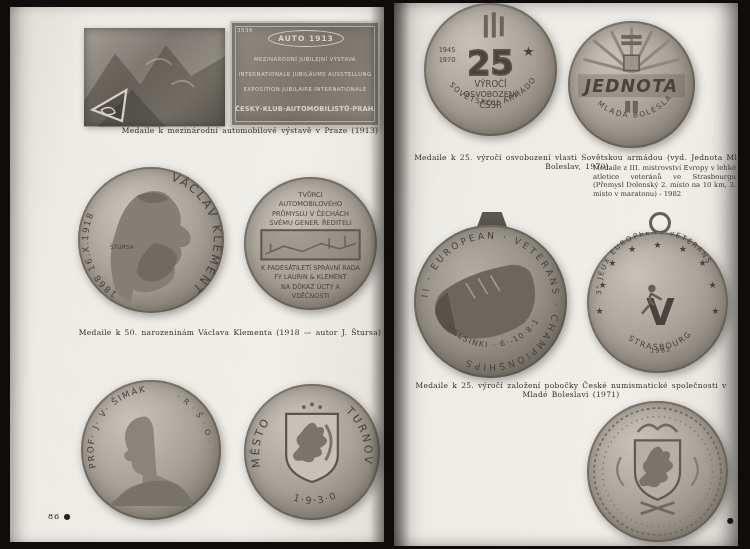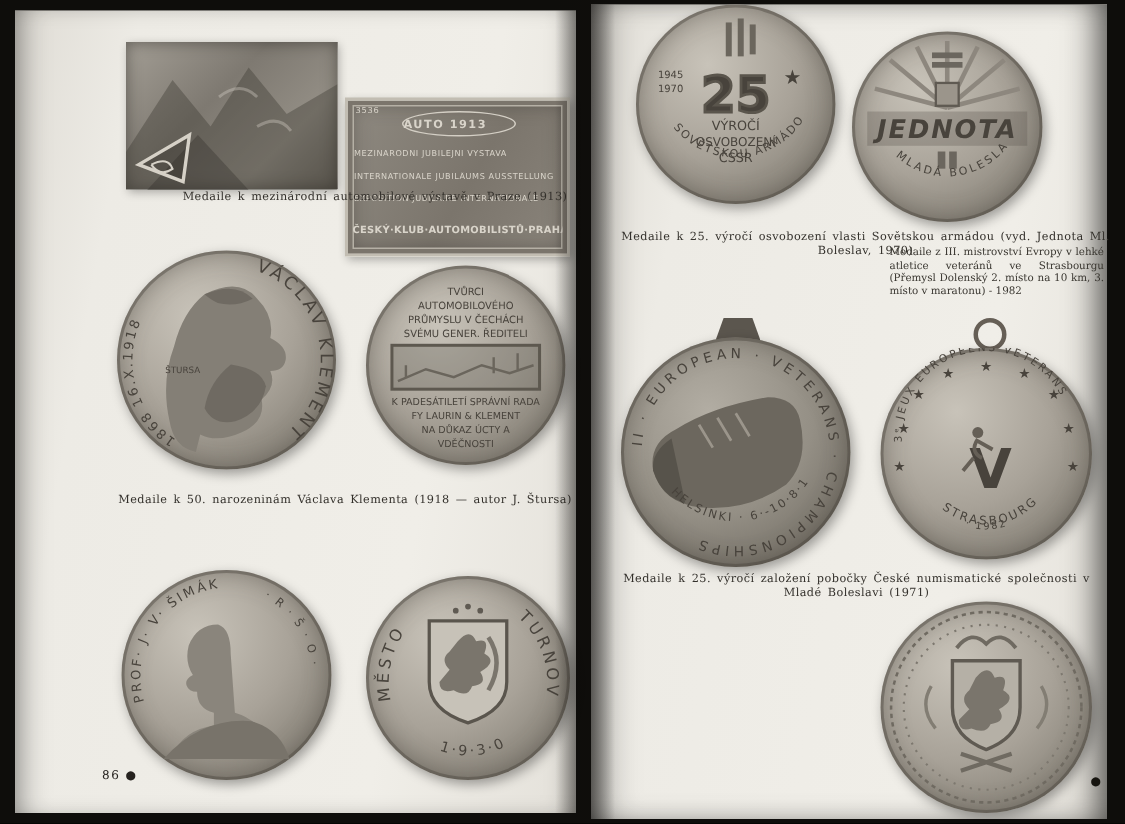--- a/index.html
+++ b/index.html
@@ -13,28 +13,28 @@
   .gutter{position:absolute;left:370px;top:0;width:40px;height:549px;pointer-events:none;
           background:linear-gradient(90deg,rgba(15,13,11,0),rgba(15,13,11,.45) 42%,rgba(15,13,11,.5) 56%,rgba(15,13,11,0));}
   .medal{position:absolute;border-radius:50%;
          background:radial-gradient(circle at 36% 30%, #c8c3b9, #a8a298 48%, #837e74 85%, #6f6a61 100%);
          box-shadow:inset 0 0 0 2px rgba(70,65,58,.4), inset 0 0 18px rgba(60,55,48,.45), 2px 3px 8px rgba(0,0,0,.35);}
   .medal.dark{background:radial-gradient(circle at 38% 32%, #b2ada3, #948f85 50%, #6e6960 88%, #5c574f 100%);}
   .medal svg{position:absolute;inset:0;width:100%;height:100%;}
   .medal text{font-family:"DejaVu Sans",sans-serif;fill:#48433c;}
   .cap{position:absolute;font-size:7.5px;letter-spacing:.3px;word-spacing:1.4px;color:#33302b;text-align:center;}
   .note{position:absolute;font-size:6.9px;line-height:8.6px;color:#3a3731;text-align:justify;}
-  .pagenum{position:absolute;font-size:8px;color:#26231f;letter-spacing:1px;margin-left:20px;}
+  .pagenum{position:absolute;font-size:8px;color:#26231f;letter-spacing:1px;}
   .plaque{position:absolute;}
   .plaque-scene{background:linear-gradient(135deg,#a39e95,#7e7971 40%,#938e85 72%,#6a655d);
                 box-shadow:inset 0 0 10px rgba(30,27,24,.5), 1px 2px 6px rgba(0,0,0,.3);}
   .plaque-text{background:linear-gradient(120deg,#8f8a81,#7b756c 55%,#8a847b);
                border:2px solid #c2bdb2;
                box-shadow:inset 0 0 0 3px #7b756c, inset 0 0 0 4px #b5b0a5, inset 0 0 14px rgba(40,36,32,.55), 1px 2px 6px rgba(0,0,0,.3);
-               color:#d9d4ca;font-family:"DejaVu Sans",sans-serif;margin-top:44px;}
+               color:#d9d4ca;text-align:center;font-family:"DejaVu Sans",sans-serif;}
   .plaque-text .serial{position:absolute;left:5px;top:4px;font-size:5.5px;letter-spacing:.5px;}
   .plaque-text .banner{position:absolute;left:36px;top:7px;width:74px;height:15px;border:1.5px solid #d4cfc5;
                        border-radius:50%;font-size:7.5px;font-weight:bold;line-height:15px;letter-spacing:1px;}
   .plaque-text .ln{position:absolute;left:4px;right:4px;font-size:5.4px;letter-spacing:.4px;white-space:nowrap;overflow:hidden;}
   .plaque-text .ln-big{position:absolute;left:3px;right:3px;font-size:6.6px;font-weight:bold;letter-spacing:.2px;white-space:nowrap;overflow:hidden;}
   .hanger{position:absolute;background:#5b564e;clip-path:polygon(18% 0,82% 0,100% 100%,0 100%);}
   .ringloop{position:absolute;border:3px solid #665f56;border-radius:50%;background:transparent;}
   .dotmark{position:absolute;font-size:8px;color:#16140f;}
 </style>
 </head>

